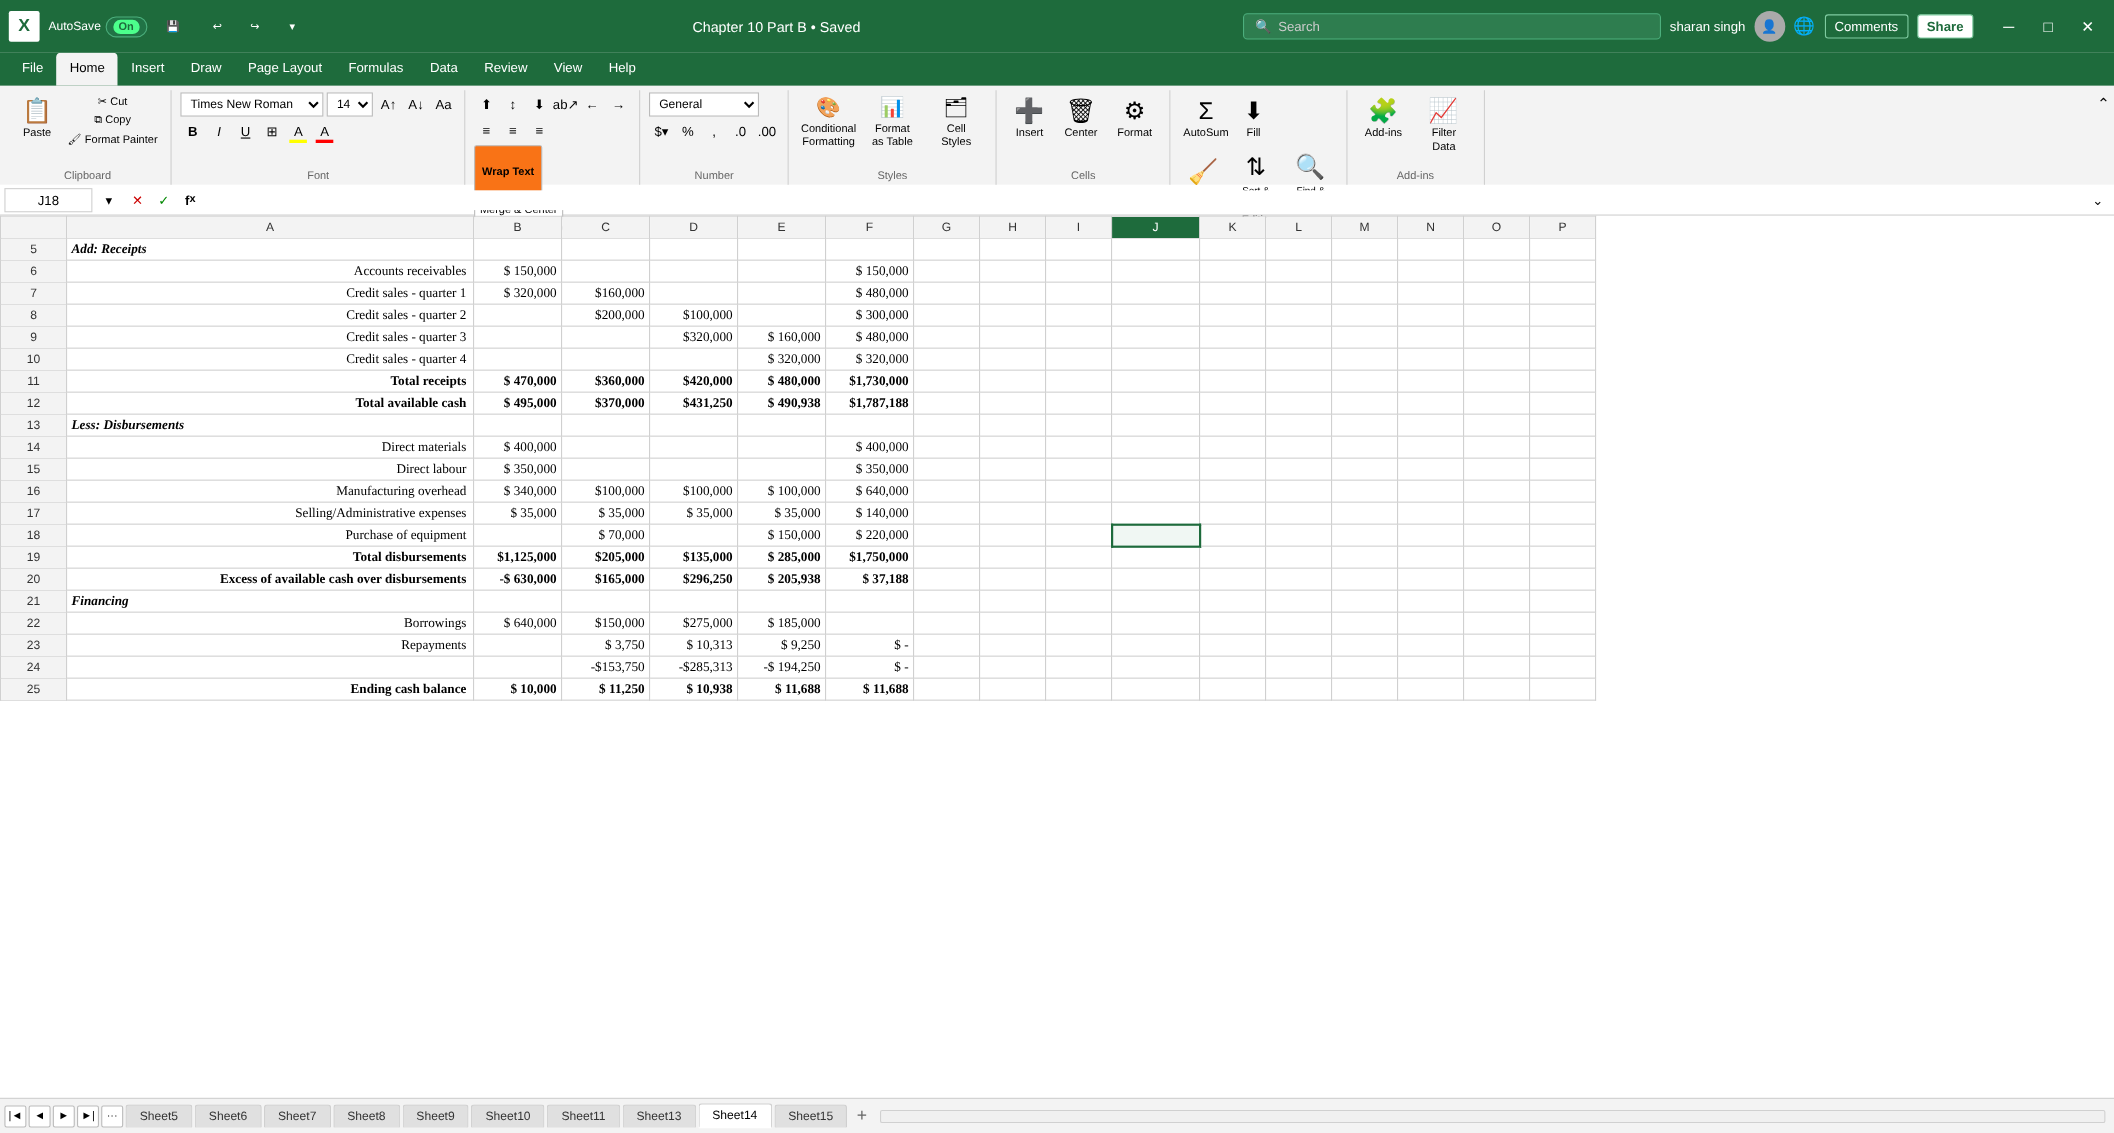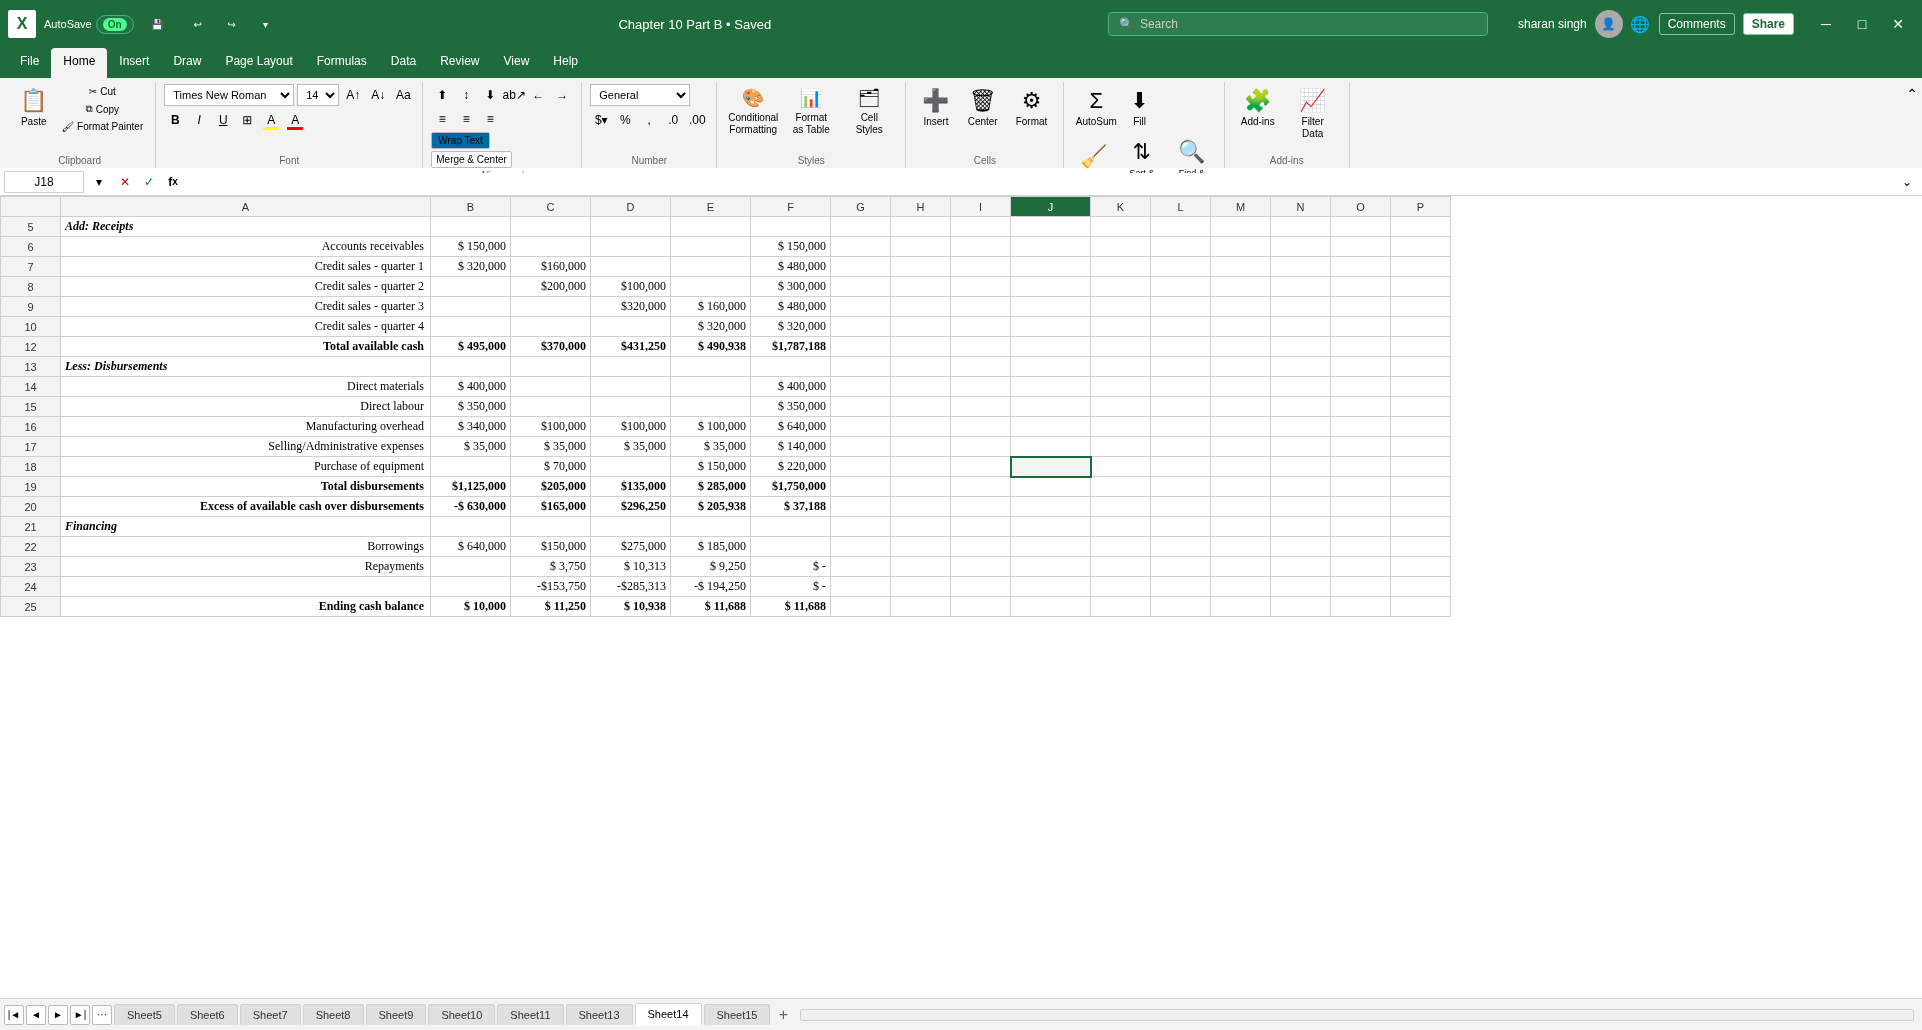--- a/index.html
+++ b/index.html
@@ -407,21 +407,21 @@
     <div class="ribbon-btn" style="color:#fff;padding:2px 4px;">
       <span>▾</span>
     </div>
   </div>
   <div class="title-doc" style="flex:1;text-align:center;font-size:13px;">Chapter 10 Part B • Saved</div>
   <div class="search-box">
     <span>🔍</span>
     <input type="text" placeholder="Search" style="">
   </div>
   <div class="user-area">
-    <span style="font-size:12px;margin-left:22px;">sharan singh</span>
+    <span style="font-size:12px;">sharan singh</span>
     <div class="user-avatar">👤</div>
     <span style="font-size:16px;">🌐</span>
     <button style="background:#1e6b3c;border:1px solid #7fcba0;color:#fff;border-radius:3px;padding:3px 8px;font-size:12px;cursor:pointer;">Comments</button>
     <button style="background:#fff;border:1px solid #7fcba0;color:#1e6b3c;border-radius:3px;padding:3px 8px;font-size:12px;cursor:pointer;font-weight:bold;">Share</button>
   </div>
   <div class="win-controls">
     <button class="win-btn">─</button>
     <button class="win-btn">□</button>
     <button class="win-btn close">✕</button>
   </div>
@@ -509,21 +509,21 @@
           <button class="icon-btn">ab↗</button>
           <button class="icon-btn">←</button>
           <button class="icon-btn">→</button>
         </div>
         <div class="align-row">
           <button class="icon-btn">≡</button>
           <button class="icon-btn">≡</button>
           <button class="icon-btn">≡</button>
         </div>
         <div class="align-row">
-          <button style="border:1px solid #bbb;background:#0369a1;font-size:10px;padding:2px 6px;cursor:pointer;border-radius:2px;white-space:nowrap;">Wrap Text</button>
+          <button style="border:1px solid #bbb;background:#f97316;font-size:10px;padding:18px 6px;cursor:pointer;border-radius:2px;white-space:nowrap;font-weight:bold;">Wrap Text</button>
         </div>
         <div class="align-row">
           <button style="border:1px solid #bbb;background:#fff;font-size:10px;padding:2px 4px;cursor:pointer;border-radius:2px;white-space:nowrap;">Merge &amp; Center</button>
         </div>
       </div>
     </div>
     <div class="ribbon-group-label">Alignment</div>
   </div>
 
   <div class="ribbon-group">
@@ -793,20 +793,39 @@
             <td class="data-cell" style="text-align: right;"></td>
             <td class="data-cell" style="text-align: right;"></td>
             <td class="data-cell" style="text-align: right;"></td>
             <td class="data-cell" style="text-align: right;"></td>
             <td class="data-cell" style="text-align: right;"></td>
             <td class="data-cell" style="text-align: right;"></td>
             <td class="data-cell" style="text-align: right;"></td>
             <td class="data-cell" style="text-align: right;"></td>
           </tr>
           <tr>
+            <td class="row-num">11</td>
+            <td class="label-cell" style="text-align: right; font-weight: bold;">Total receipts</td>
+            <td class="data-cell" style="text-align: right; font-weight: bold;">$  470,000</td>
+            <td class="data-cell" style="text-align: right; font-weight: bold;">$360,000</td>
+            <td class="data-cell" style="text-align: right; font-weight: bold;">$420,000</td>
+            <td class="data-cell" style="text-align: right; font-weight: bold;">$  480,000</td>
+            <td class="data-cell" style="text-align: right; font-weight: bold;">$1,730,000</td>
+            <td class="data-cell" style="text-align: right; font-weight: bold;"></td>
+            <td class="data-cell" style="text-align: right; font-weight: bold;"></td>
+            <td class="data-cell" style="text-align: right; font-weight: bold;"></td>
+            <td class="data-cell" style="text-align: right; font-weight: bold;"></td>
+            <td class="data-cell" style="text-align: right; font-weight: bold;"></td>
+            <td class="data-cell" style="text-align: right; font-weight: bold;"></td>
+            <td class="data-cell" style="text-align: right; font-weight: bold;"></td>
+            <td class="data-cell" style="text-align: right; font-weight: bold;"></td>
+            <td class="data-cell" style="text-align: right; font-weight: bold;"></td>
+            <td class="data-cell" style="text-align: right; font-weight: bold;"></td>
+          </tr>
+          <tr>
             <td class="row-num">12</td>
             <td class="label-cell" style="text-align: right; font-weight: bold;">Total available cash</td>
             <td class="data-cell" style="text-align: right; font-weight: bold;">$  495,000</td>
             <td class="data-cell" style="text-align: right; font-weight: bold;">$370,000</td>
             <td class="data-cell" style="text-align: right; font-weight: bold;">$431,250</td>
             <td class="data-cell" style="text-align: right; font-weight: bold;">$  490,938</td>
             <td class="data-cell" style="text-align: right; font-weight: bold;">$1,787,188</td>
             <td class="data-cell" style="text-align: right; font-weight: bold;"></td>
             <td class="data-cell" style="text-align: right; font-weight: bold;"></td>
             <td class="data-cell" style="text-align: right; font-weight: bold;"></td>

